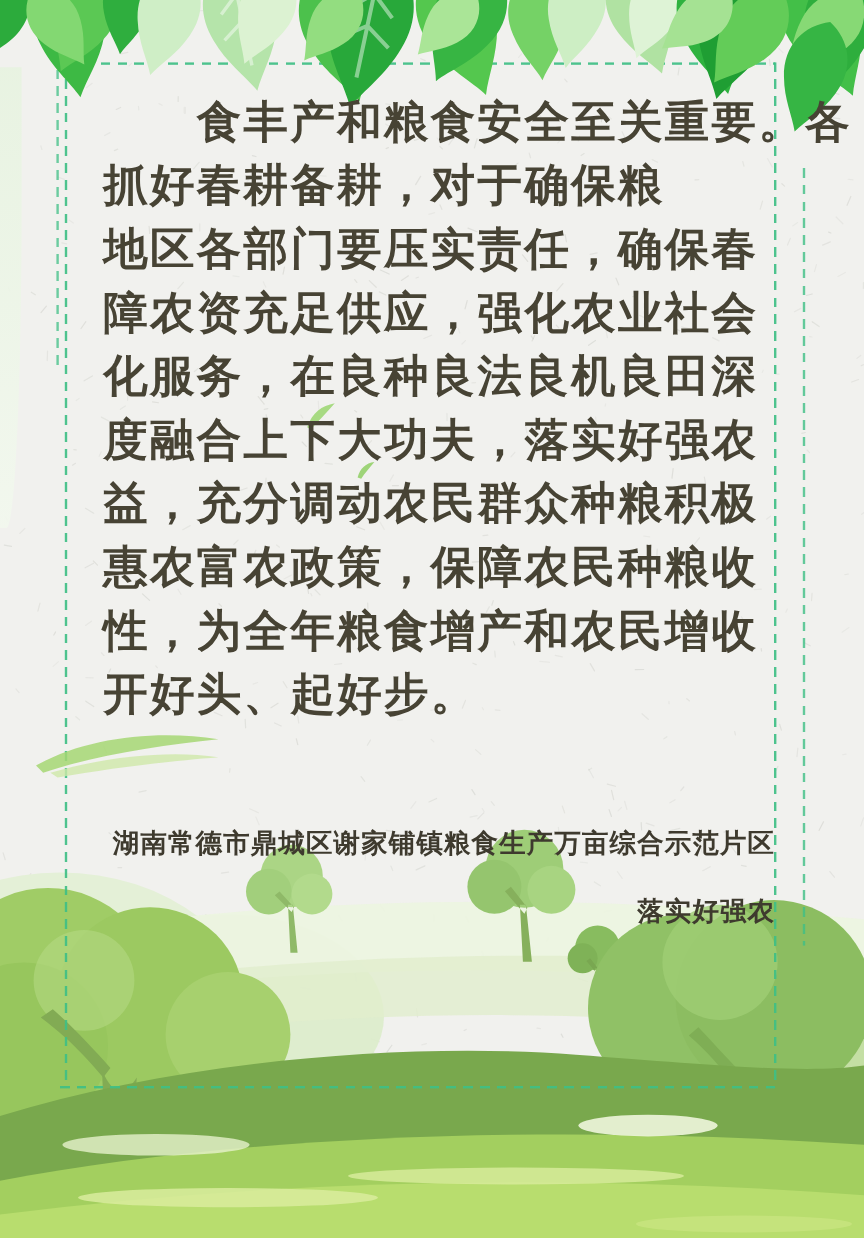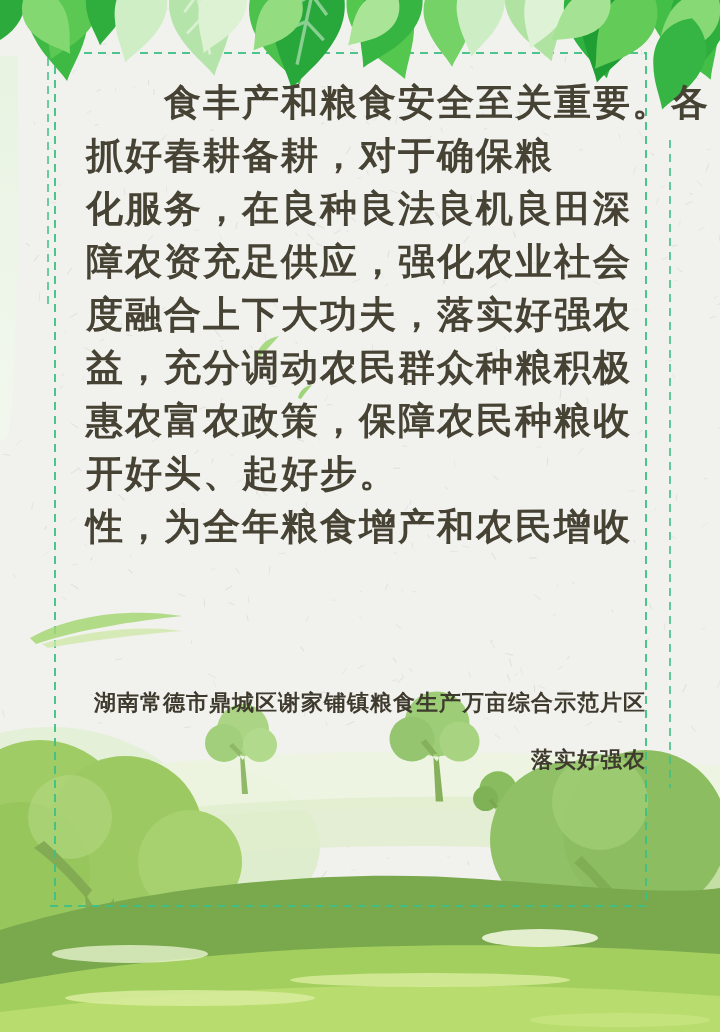--- a/index.html
+++ b/index.html
@@ -694,27 +694,28 @@
     <path d="M2,14 C4,6 9,2 16,1 C12,6 8,10 5,15 Z" fill="#8fcf63" opacity=".85"></path>
   </svg>
   <svg class="accent-svg" style="left:30px;top:606px;width:156px;height:44px;" viewBox="0 0 156 44">
     <path d="M0,32 C42,8 102,2 152,10 C104,15 46,24 6,38 Z" fill="#a6d773" opacity=".85"></path>
     <path d="M12,38 C60,24 112,19 152,25 C114,28 62,34 18,42 Z" fill="#cfe9a9" opacity=".8"></path>
   </svg>
 
   <div class="quote">
     <div class="quote-line">食丰产和粮食安全至关重要。各</div>
     <div class="quote-line">抓好春耕备耕，对于确保粮</div>
+    <div class="quote-line">地区各部门要压实责任，确保春</div>
+    <div class="quote-line">障农资充足供应，强化农业社会</div>
     <div class="quote-line">化服务，在良种良法良机良田深</div>
-    <div class="quote-line">障农资充足供应，强化农业社会</div>
     <div class="quote-line">度融合上下大功夫，落实好强农</div>
     <div class="quote-line">益，充分调动农民群众种粮积极</div>
     <div class="quote-line">惠农富农政策，保障农民种粮收</div>
+    <div class="quote-line">性，为全年粮食增产和农民增收</div>
     <div class="quote-line">开好头、起好步。</div>
-    <div class="quote-line">性，为全年粮食增产和农民增收</div>
   </div>
 
   <div class="attribution">
     <div class="attr-line">湖南常德市鼎城区谢家铺镇粮食生产万亩综合示范片区</div>
     <div class="attr-line">落实好强农</div>
   </div>
 
 </div>
 
 </body></html>

